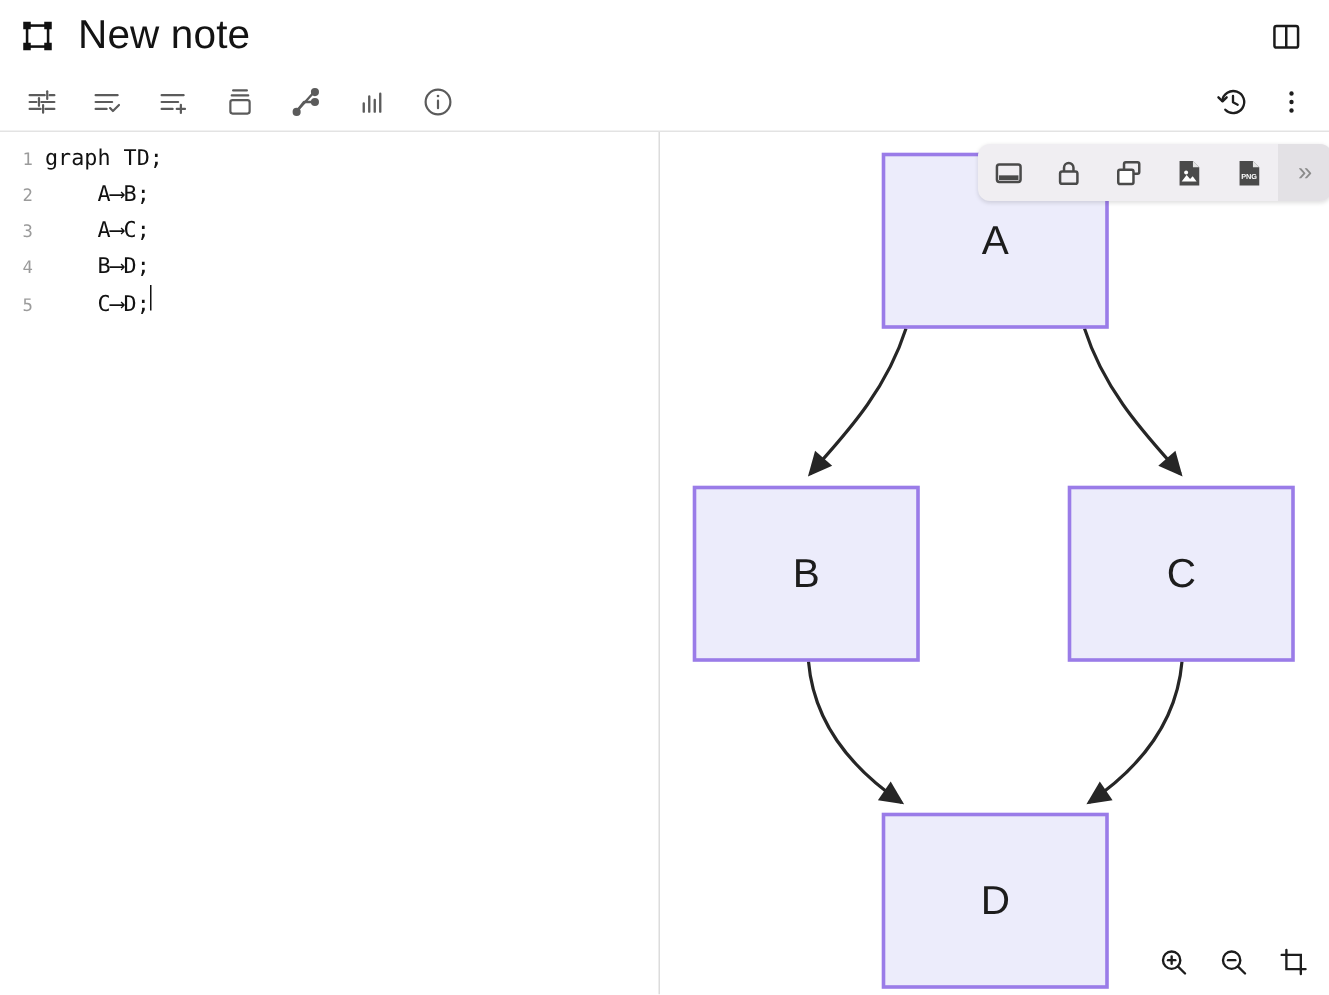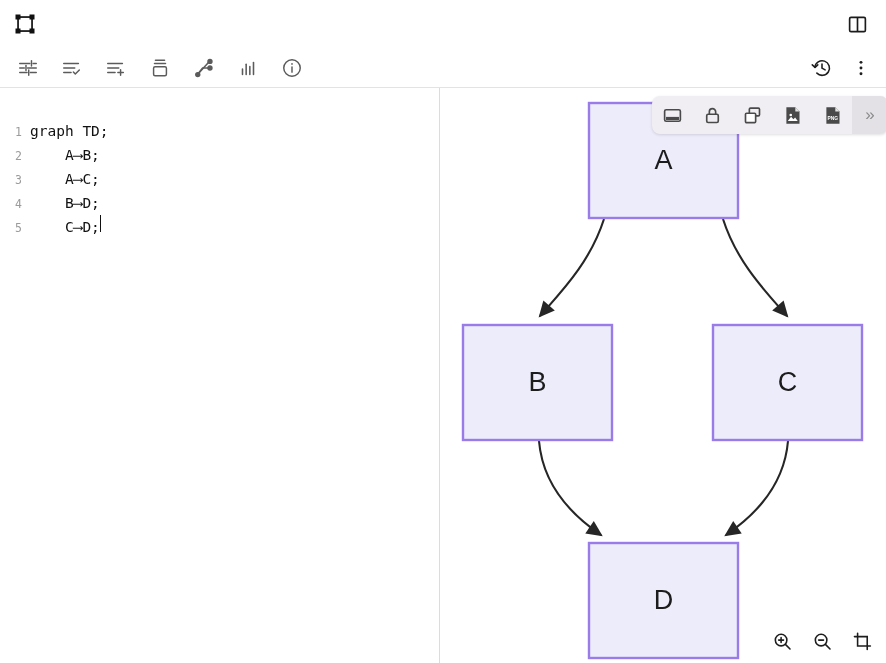--- a/index.html
+++ b/index.html
@@ -119,21 +119,20 @@
     font-size: 11.5px;
     font-family: "DejaVu Sans Mono", "Liberation Mono", monospace;
     padding-right: 0px;
     user-select: none;
   }
   .code-text {
     padding-left: 8px;
     color: #111111;
     white-space: pre;
     position: relative;
-    margin-top: 25px;
   }
   .caret {
     display: inline-block;
     width: 1px;
     height: 17px;
     background: #111111;
     vertical-align: -3px;
     margin-left: 0px;
   }
 
@@ -209,20 +208,21 @@
         <rect x="2.5" y="2.5" width="5" height="5" fill="#111"></rect>
         <rect x="16.5" y="2.5" width="5" height="5" fill="#111"></rect>
         <rect x="2.5" y="16.5" width="5" height="5" fill="#111"></rect>
         <rect x="16.5" y="16.5" width="5" height="5" fill="#111"></rect>
         <rect x="7" y="4.2" width="10" height="1.7" fill="#111"></rect>
         <rect x="7" y="18.2" width="10" height="1.7" fill="#111"></rect>
         <rect x="4.2" y="7" width="1.7" height="10" fill="#111"></rect>
         <rect x="18.2" y="7" width="1.7" height="10" fill="#111"></rect>
       </svg>
     </div>
+    <div class="note-title">New note</div>
 
     <div class="titlebar-right">
       <div class="panel-toggle">
         <svg width="21" height="21" viewBox="0 0 24 24" fill="none" stroke="#1b1b1b" stroke-width="1.9">
           <rect x="3" y="3.8" width="18" height="16.4" rx="1.6"></rect>
           <line x1="12" y1="3.8" x2="12" y2="20.2"></line>
         </svg>
       </div>
     </div>
   </div>

